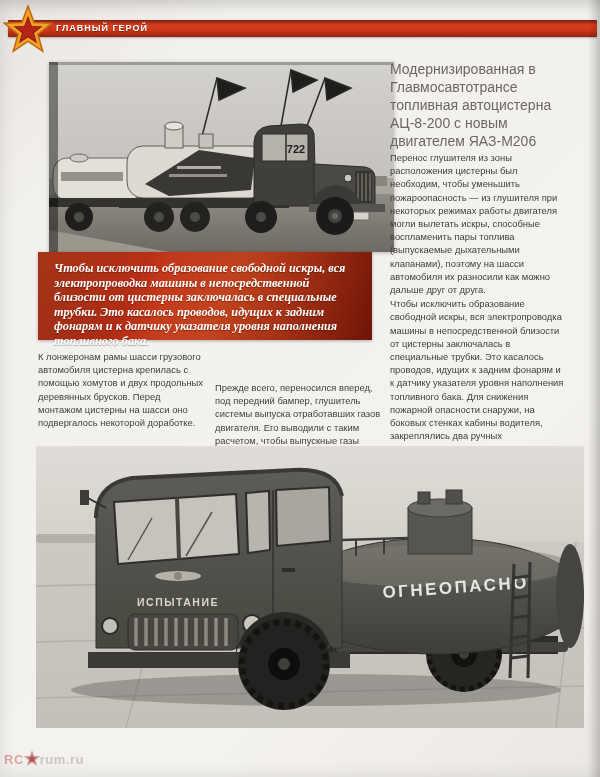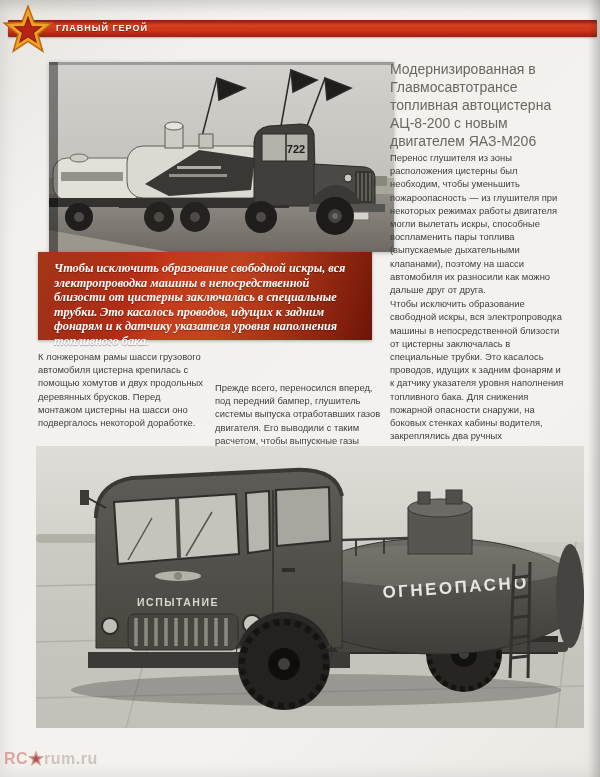--- a/index.html
+++ b/index.html
@@ -88,21 +88,21 @@
   .photo-bottom svg{display:block;}
   .caption-bottom{
     position:absolute;left:46px;top:736px;width:420px;
     color:#4a4846;font-style:italic;font-weight:bold;font-size:9px;
   }
 
   
   .watermark{
     position:absolute;left:4px;top:750px;
     display:flex;align-items:center;
-    color:rgba(196,74,68,.45);font-size:16px;font-weight:bold;letter-spacing:.5px;
+    color:rgba(196,74,68,.45);font-size:13px;font-weight:bold;letter-spacing:.5px;
   }
   .watermark .suffix{color:rgba(160,140,135,.45);}
   .wm-star{width:18px;height:18px;margin:0 -1px;}
 
   svg text{font-family:"Liberation Sans", sans-serif;}
 </style>
 </head>
 <body>
 
 <div class="page">

